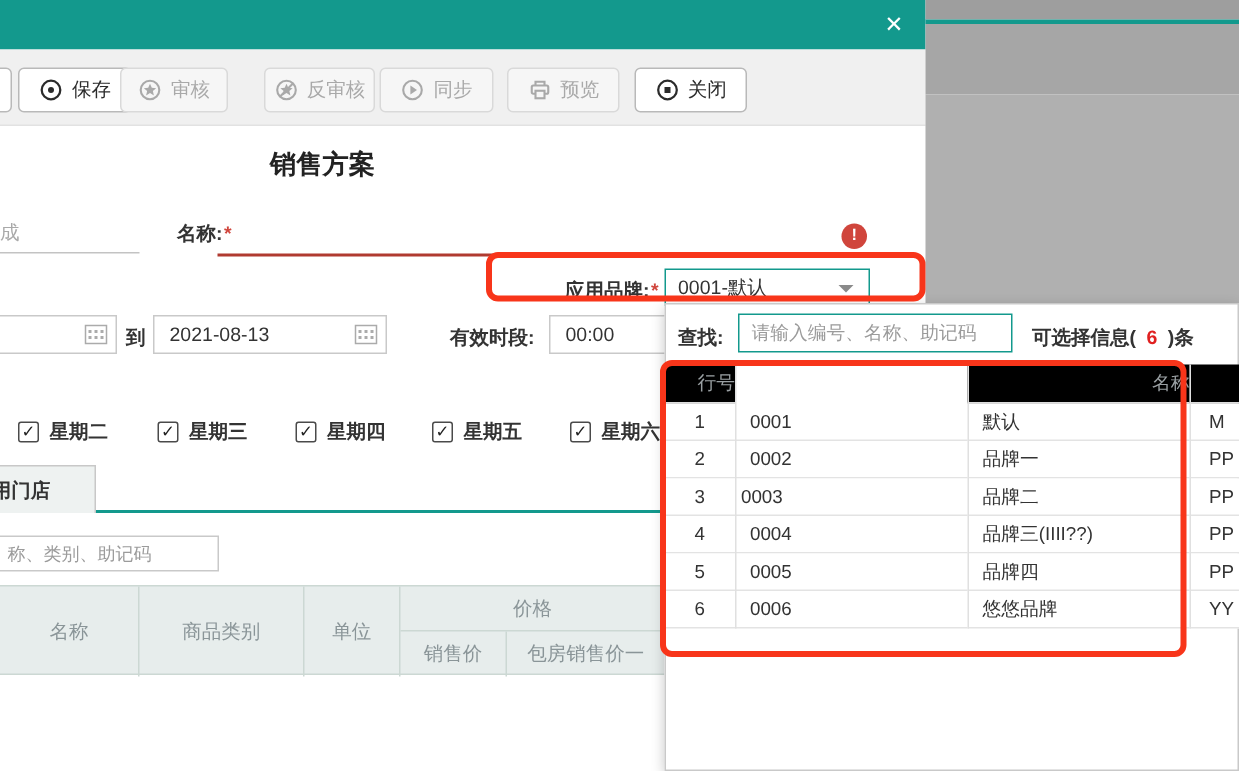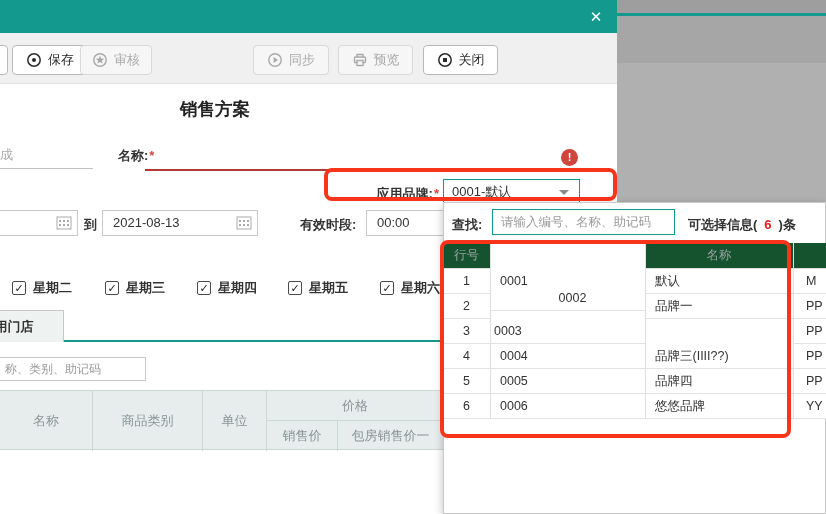--- a/index.html
+++ b/index.html
@@ -83,22 +83,22 @@
     border:1px solid #c9c9c9; box-shadow:0 3px 9px rgba(0,0,0,0.25); z-index:5; }
   .find-label{ left:452px; top:216px; z-index:6; font-weight:600; }
   .find-input{ left:492px; top:209px; width:183px; height:26px; border:1px solid #13998d;
     background:#fff; font-size:12.5px; color:#333; padding-left:8px; z-index:6;
     font-family:inherit; }
   .find-input::placeholder{ color:#9b9b9b; }
   .count-text{ left:688px; top:216px; z-index:6; font-weight:600; white-space:nowrap; }
   .count-num{ color:#e02020; padding:0 7px; font-weight:bold; }
 
   .btable{ z-index:6; font-size:12.5px; }
-  .bth{ background:#14532d; color:#9aa0a3; display:flex; align-items:center;
-    justify-content:center; border-bottom:1px solid #dddddd; }
+  .bth{ background:#000000; color:#9aa0a3; display:flex; align-items:center;
+    justify-content:flex-end; border-bottom:1px solid #dddddd; }
   .btd{ display:flex; align-items:center; color:#333; border-bottom:1px solid #e3e3e3;
     background:#fff; cursor:pointer; }
   .vline{ background:#e0e0e0; width:1px; z-index:7; }
 
   
   .redbox{ border:4px solid #f8351a; border-radius:8px; z-index:10; pointer-events:none; }
   .redbox1{ left:324px; top:168px; width:293px; height:33px; }
   .redbox2{ left:440px; top:240px; width:351px; height:198px; }
 </style>
 </head>
@@ -125,20 +125,28 @@
     </div>
 
     <div class="abs tbtn off" style="left:80px;width:72px;">
       <svg width="16" height="16" viewBox="0 0 16 16">
         <circle cx="8" cy="8" r="6.2" fill="none" stroke="currentColor" stroke-width="1.4"></circle>
         <polygon points="8,3.8 9.2,6.5 12.1,6.8 9.9,8.7 10.6,11.6 8,10 5.4,11.6 6.1,8.7 3.9,6.8 6.8,6.5" fill="currentColor"></polygon>
       </svg>
       <span>审核</span>
     </div>
 
+    <div class="abs tbtn off" style="left:176px;width:74px;">
+      <svg width="16" height="16" viewBox="0 0 16 16">
+        <circle cx="8" cy="8" r="6.2" fill="none" stroke="currentColor" stroke-width="1.4"></circle>
+        <polygon points="8,3.8 9.2,6.5 12.1,6.8 9.9,8.7 10.6,11.6 8,10 5.4,11.6 6.1,8.7 3.9,6.8 6.8,6.5" fill="currentColor"></polygon>
+        <line x1="3.4" y1="12.6" x2="12.6" y2="3.4" stroke="currentColor" stroke-width="1.4"></line>
+      </svg>
+      <span>反审核</span>
+    </div>
 
     <div class="abs tbtn off" style="left:253px;width:76px;">
       <svg width="16" height="16" viewBox="0 0 16 16">
         <circle cx="8" cy="8" r="6.2" fill="none" stroke="currentColor" stroke-width="1.4"></circle>
         <polygon points="6.6,5 11,8 6.6,11" fill="currentColor"></polygon>
       </svg>
       <span>同步</span>
     </div>
 
     <div class="abs tbtn off" style="left:338px;width:75px;">
@@ -282,35 +290,38 @@
   <div class="abs btable btd" style="left:645px;top:269px;width:148px;height:25px;padding-left:10px;font-family:Liberation Serif, serif;">
       <span>默认</span>
     </div>
   <div class="abs btable btd" style="left:793px;top:269px;width:33px;height:25px;padding-left:13px;">
       <span>M</span>
     </div>
 
   <div class="abs btable btd" style="left:443px;top:294px;width:47px;height:25px;justify-content:center;">
       <span>2</span>
     </div>
-  <div class="abs btable btd" style="left:490px;top:286px;width:155px;height:25px;padding-left:10px;justify-content:center;">
+  <div class="abs btable btd" style="left:490px;top:294px;width:155px;height:25px;padding-left:10px;">
       <span>0002</span>
     </div>
   <div class="abs btable btd" style="left:645px;top:294px;width:148px;height:25px;padding-left:10px;">
       <span>品牌一</span>
     </div>
   <div class="abs btable btd" style="left:793px;top:294px;width:33px;height:25px;padding-left:13px;">
       <span>PP</span>
     </div>
 
   <div class="abs btable btd" style="left:443px;top:319px;width:47px;height:25px;justify-content:center;">
       <span>3</span>
     </div>
   <div class="abs btable btd" style="left:490px;top:319px;width:155px;height:25px;padding-left:4px;">
       <span>0003</span>
+    </div>
+  <div class="abs btable btd" style="left:645px;top:319px;width:148px;height:25px;padding-left:10px;">
+      <span>品牌二</span>
     </div>
   <div class="abs btable btd" style="left:793px;top:319px;width:33px;height:25px;padding-left:13px;">
       <span>PP</span>
     </div>
 
   <div class="abs btable btd" style="left:443px;top:344px;width:47px;height:25px;justify-content:center;">
       <span>4</span>
     </div>
   <div class="abs btable btd" style="left:490px;top:344px;width:155px;height:25px;padding-left:10px;">
       <span>0004</span>

